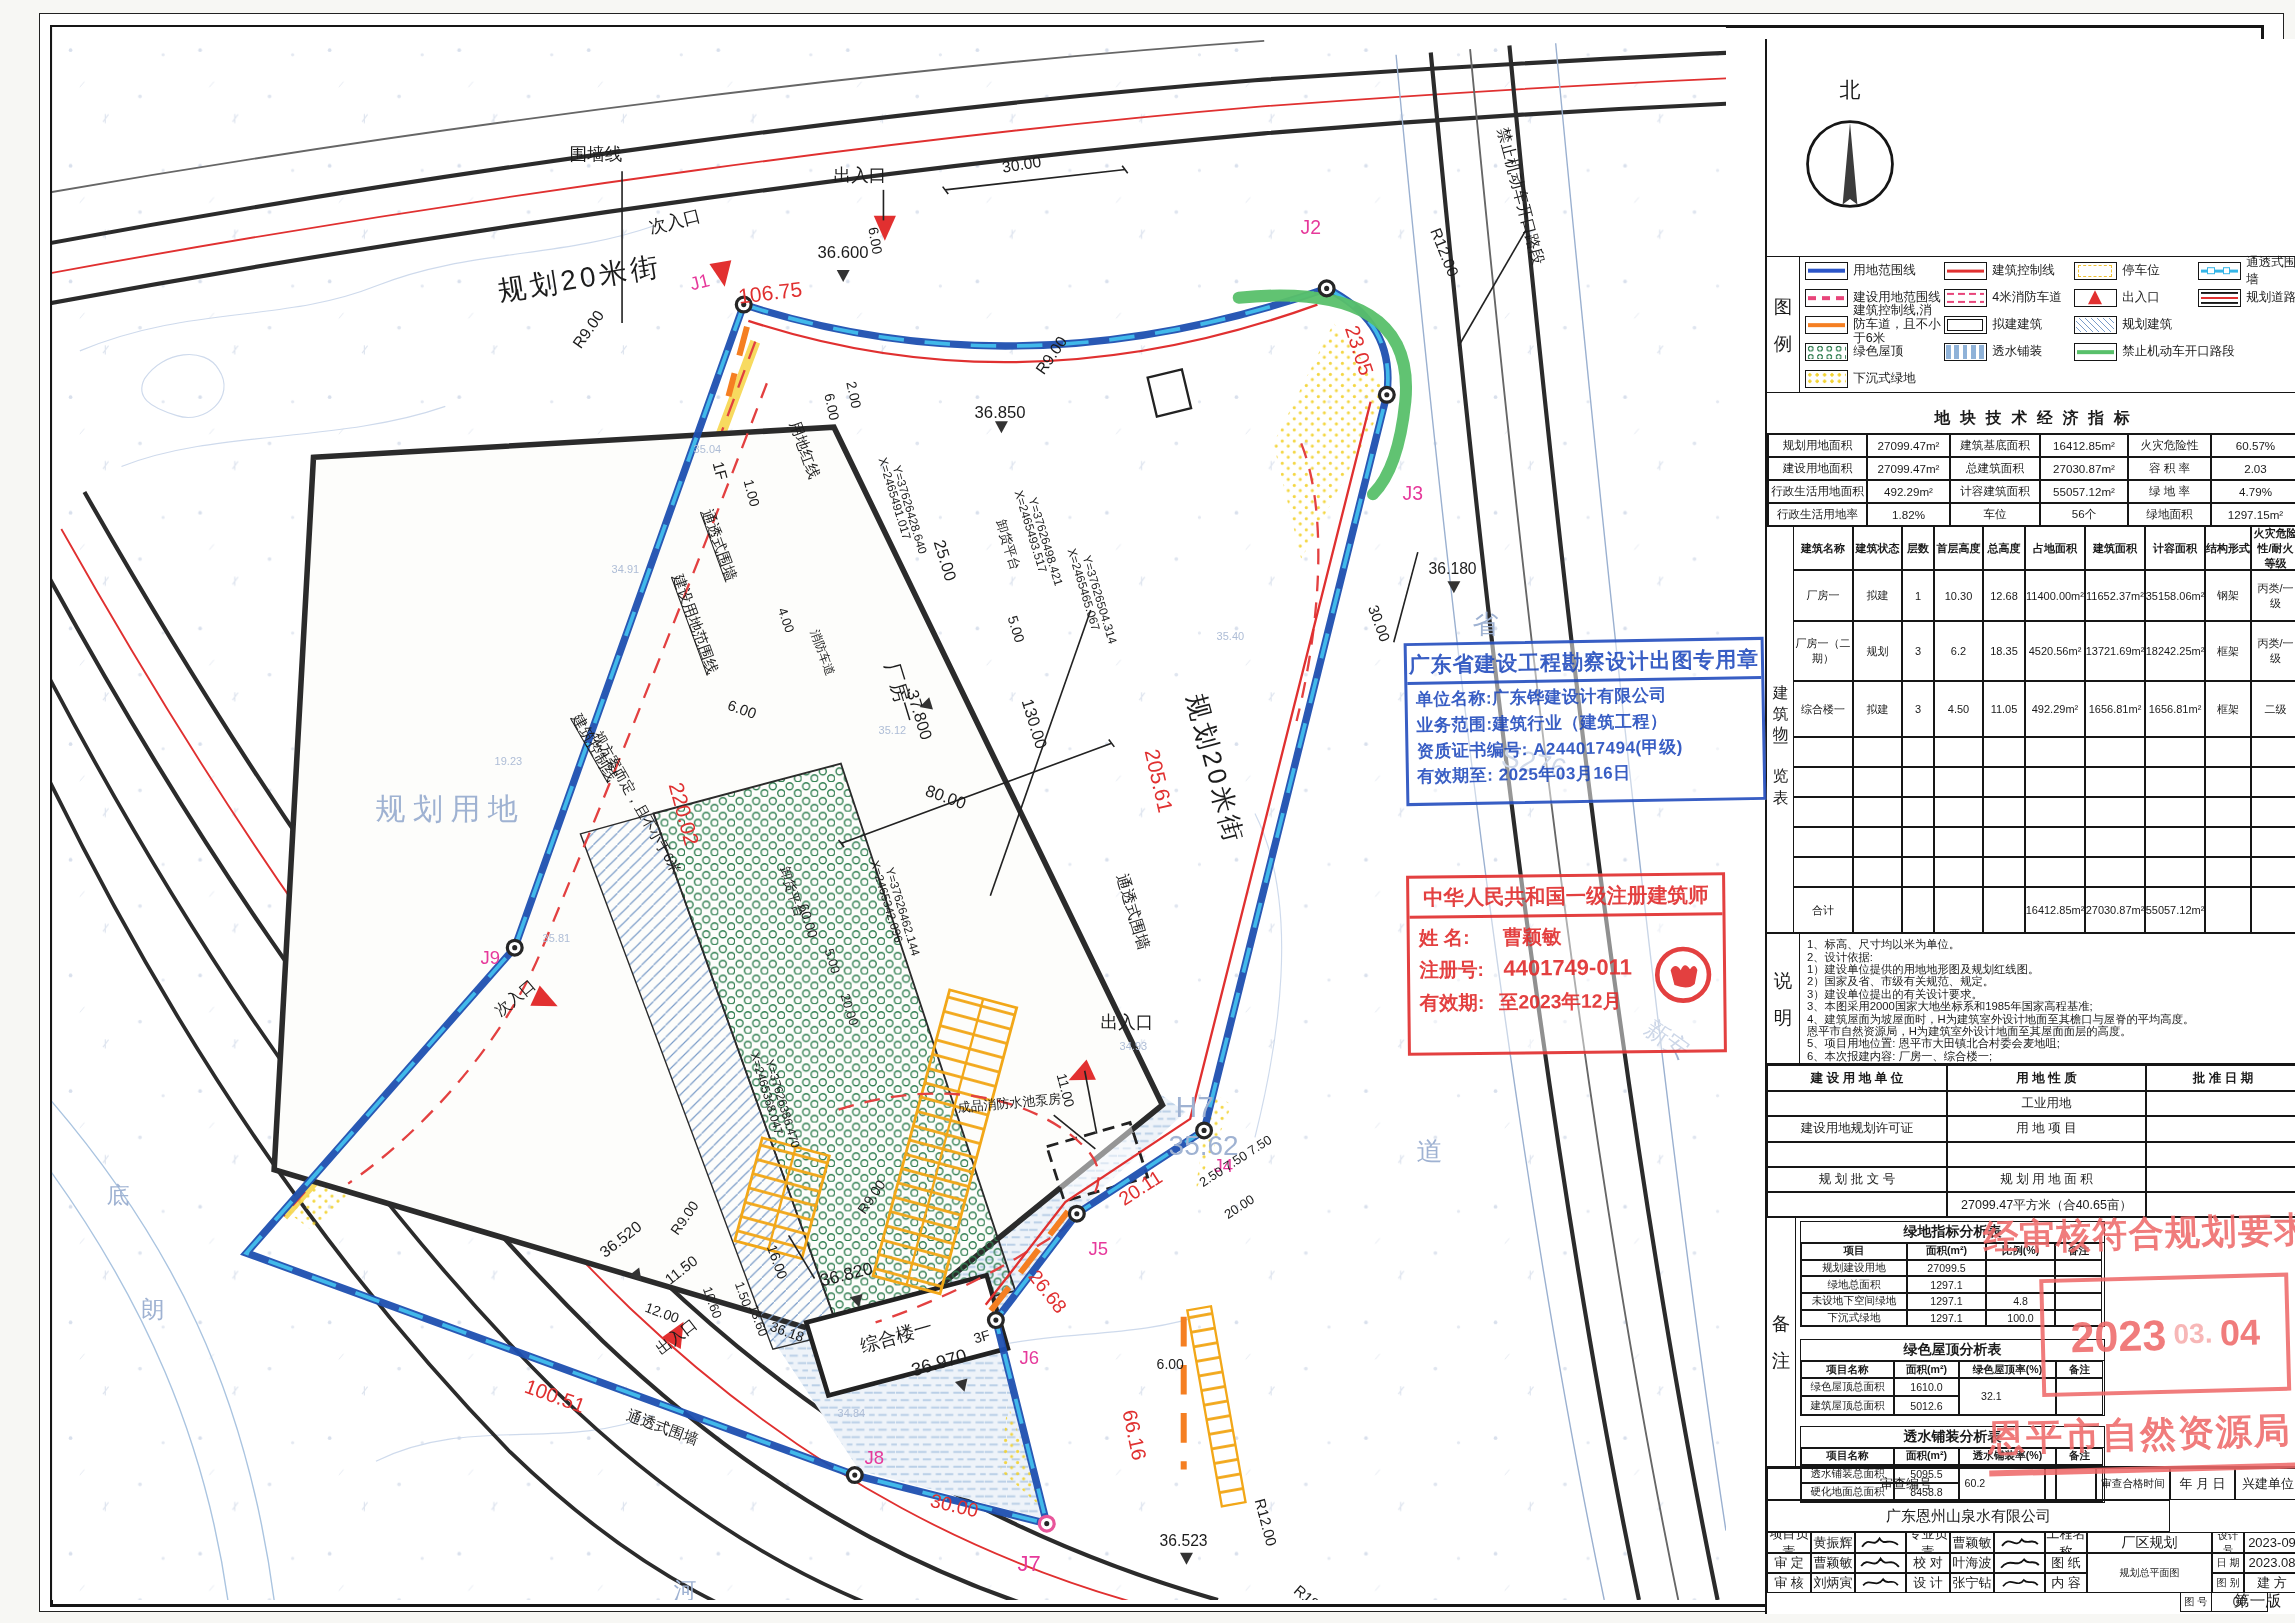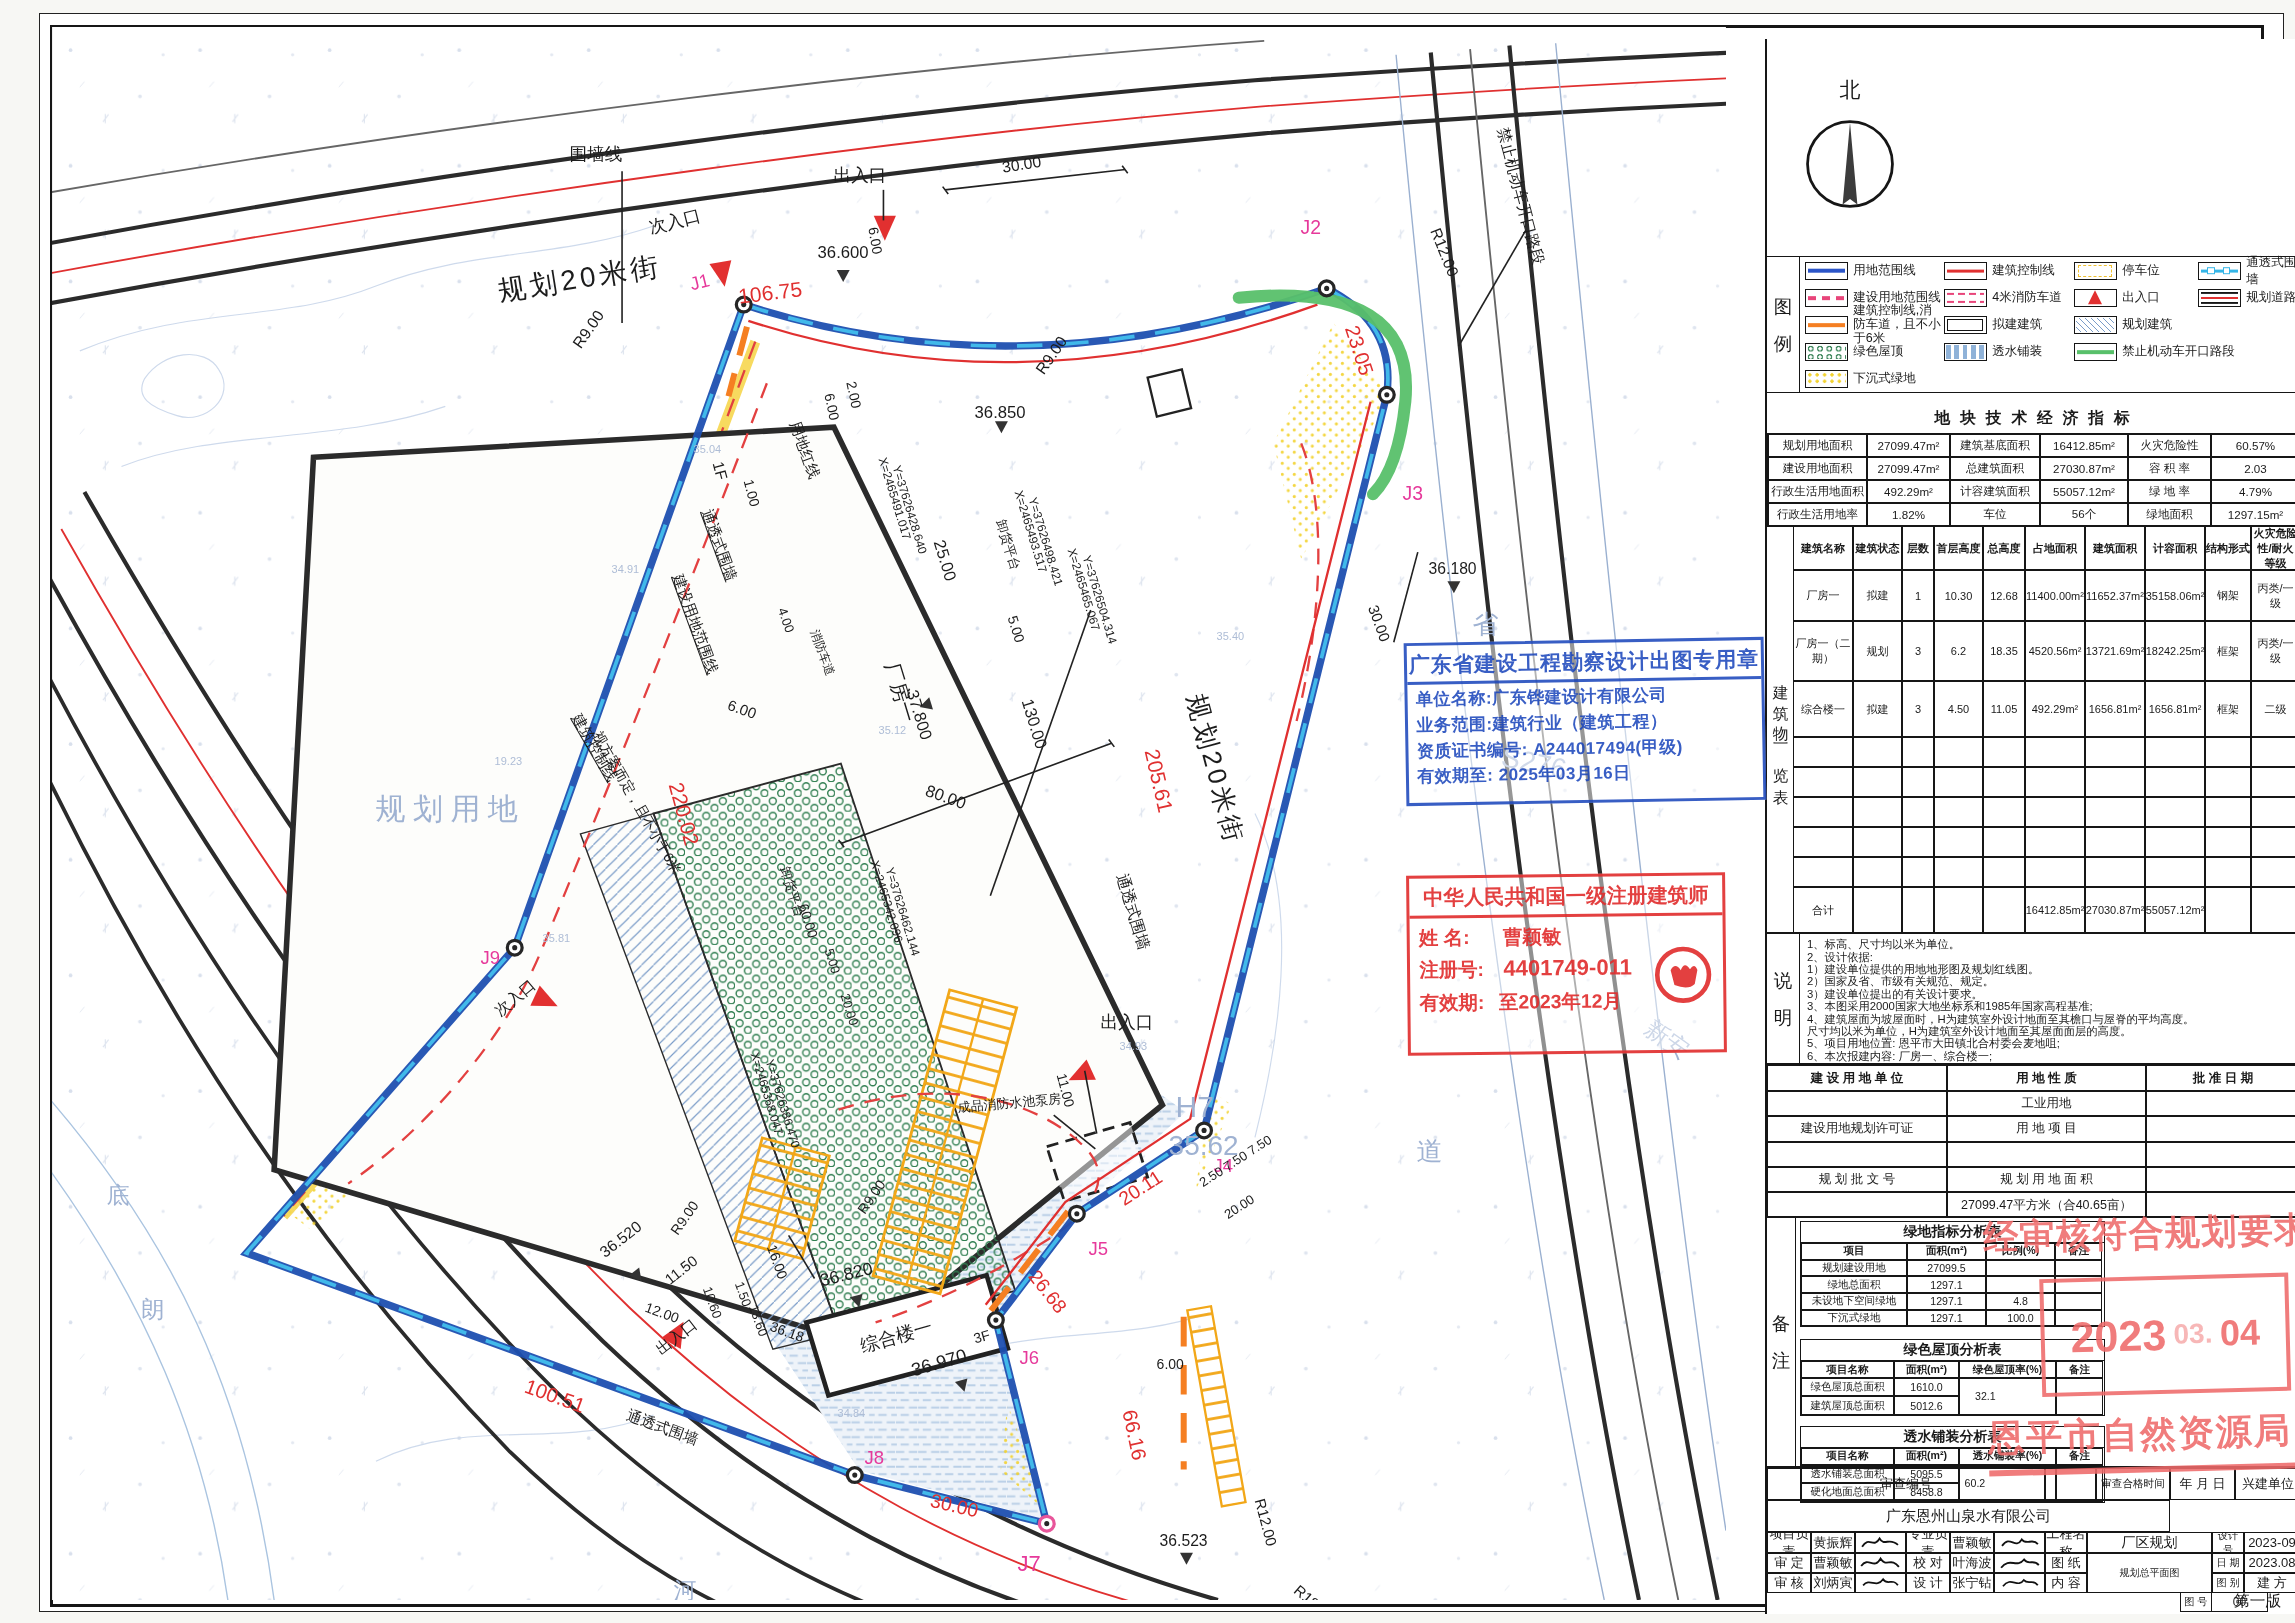--- a/index.html
+++ b/index.html
@@ -647,21 +647,21 @@
       <span>明</span>
     </div>
     <div style="position:absolute;left:40px;top:3.7px;right:4.6px;font-size:11.3px;line-height:1.1;">
       <div>1、标高、尺寸均以米为单位。</div>
       <div>2、设计依据:</div>
       <div>    1）建设单位提供的用地地形图及规划红线图。</div>
       <div>    2）国家及省、市级有关规范、规定。</div>
       <div>    3）建设单位提出的有关设计要求。</div>
       <div>3、本图采用2000国家大地坐标系和1985年国家高程基准;</div>
       <div>4、建筑屋面为坡屋面时，H为建筑室外设计地面至其檐口与屋脊的平均高度。</div>
-      <div>    尺寸均以米为单位，H为建筑室外设计地面至其屋面面层的高度。</div>
+      <div>    恩平市自然资源局，H为建筑室外设计地面至其屋面面层的高度。</div>
       <div>5、项目用地位置: 恩平市大田镇北合村委会麦地咀;</div>
       <div>6、本次报建内容: 厂房一、综合楼一;</div>
     </div>
   </div>
 
   <div class="sec grid" style="top:1024px;height:153px;grid-template-columns:180px 199px 154px;grid-auto-rows:25.4px;border-top:2.3px solid #161616;font-size:12.5px;">
     <div class="cell thd">建 设 用 地 单 位</div>
         <div class="cell thd">用 地 性 质</div>
         <div class="cell thd">批 准 日 期</div>
     <div class="cell"></div>
@@ -714,21 +714,21 @@
       </div>
       <div style="border:1.9px solid #161616;margin-top:12px;">
         <div class="thd" style="text-align:center;font-size:14px;padding:0.9px 0;border-bottom:1.4px solid #161616;">绿色屋顶分析表</div>
         <div class="grid" style="grid-template-columns:93px 65px 97px 47px;grid-template-rows:16.7px 18.5px 18.5px;font-size:10.6px;">
           <div class="cell thd">项目名称</div>
               <div class="cell thd">面积(m²)</div>
               <div class="cell thd">绿色屋顶率(%)</div>
               <div class="cell thd">备注</div>
           <div class="cell">绿色屋顶总面积</div>
               <div class="cell">1610.0</div>
-          <div class="cell" style="grid-row:span 2;justify-content:flex-start;padding-left:15px">32.1</div>
+          <div class="cell" style="grid-row:span 2;justify-content:flex-start;padding-left:21px">32.1</div>
           <div class="cell" style="grid-row:span 2"></div>
           <div class="cell">建筑屋顶总面积</div>
               <div class="cell">5012.6</div>
         </div>
       </div>
       <div style="border:1.9px solid #161616;margin-top:10.2px;">
         <div class="thd" style="text-align:center;font-size:14px;padding:0.9px 0;border-bottom:1.4px solid #161616;">透水铺装分析表</div>
         <div class="grid" style="grid-template-columns:93px 65px 97px 47px;grid-template-rows:16.7px 18.5px 18.5px;font-size:10.6px;">
           <div class="cell thd">项目名称</div>
               <div class="cell thd">面积(m²)</div>

